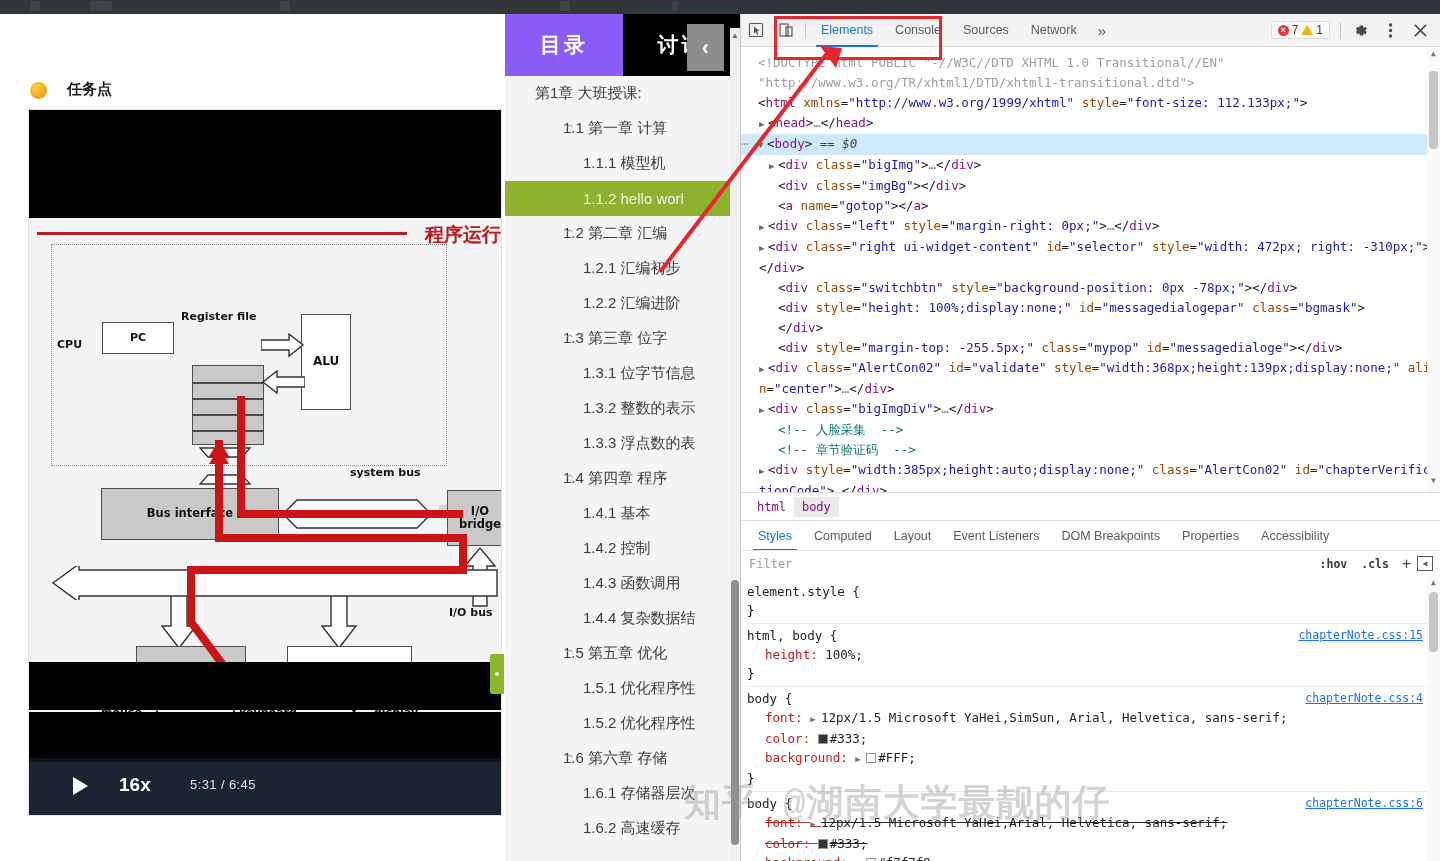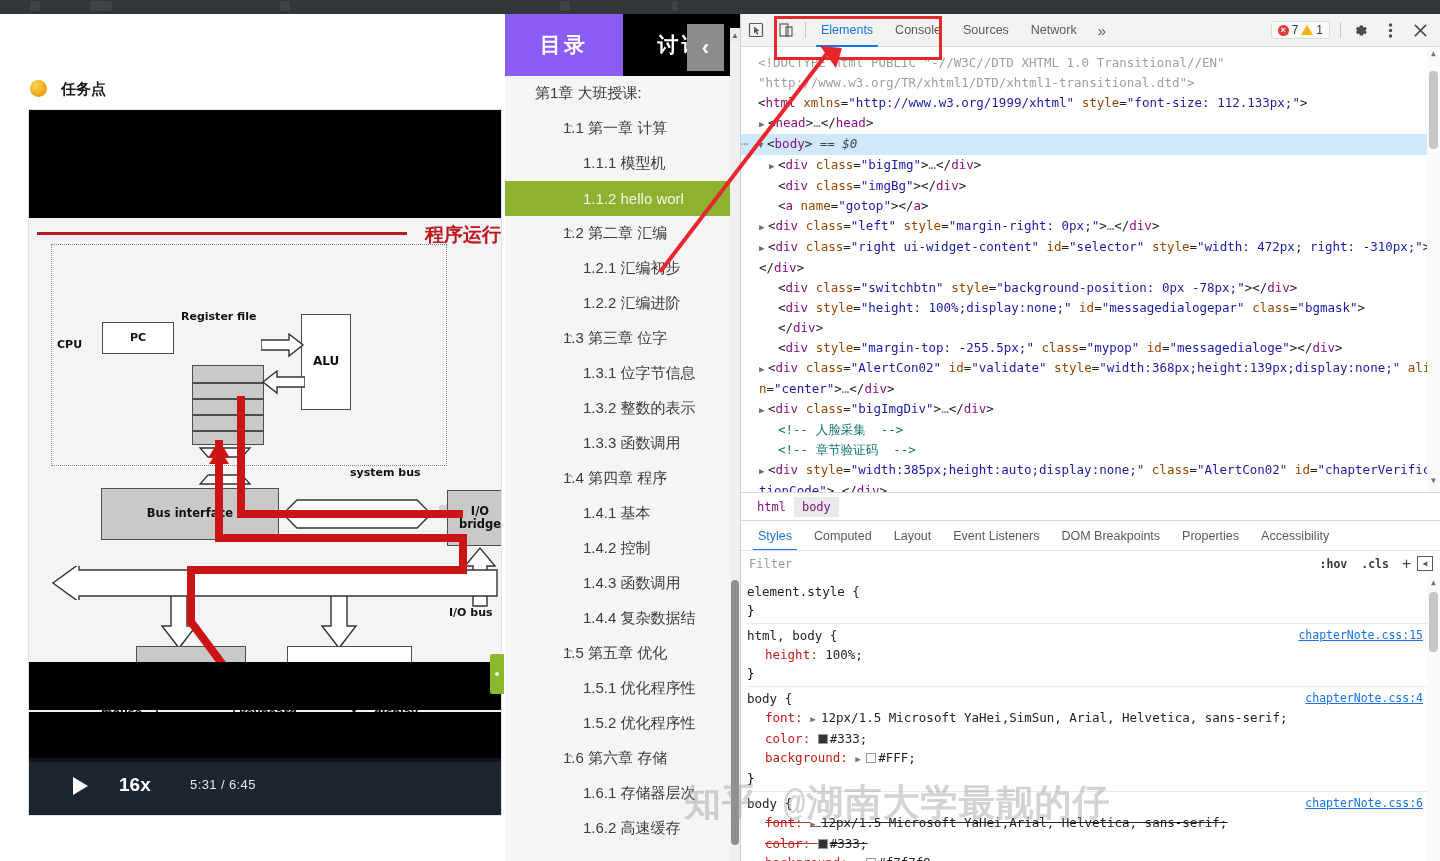--- a/index.html
+++ b/index.html
@@ -20,21 +20,21 @@
     background: #4c5053; border-radius: 2px; opacity: .55;
   }
 
   
   .course-pane {
     position: absolute; left: 0; top: 14px; width: 505px; height: 847px;
     background: #ffffff; overflow: hidden;
   }
   .task-point {
     position: absolute; left: 30px; top: 66px;
-    display: flex; align-items: flex-start; gap: 14px;
+    display: flex; align-items: flex-end; gap: 20px;
     font-size: 15px; font-weight: bold; color: #1a1a1a;
   }
   .task-dot {
     width: 17px; height: 17px; border-radius: 50%;
     background: radial-gradient(circle at 35% 30%, #ffd14d 0%, #f0a91c 60%, #dd9908 100%);
   }
 
   .player {
     position: absolute; left: 29px; top: 96px; width: 472px; height: 705px;
     background: #000; overflow: hidden;
@@ -411,21 +411,21 @@
           <span class="toc-caret">⌃</span>
           <span>1.3 第三章 位字</span>
         </div>
         <div class="toc-item lvl3">
           <span>1.3.1 位字节信息</span>
         </div>
         <div class="toc-item lvl3">
           <span>1.3.2 整数的表示</span>
         </div>
         <div class="toc-item lvl3">
-          <span>1.3.3 函数调用</span>
+          <span>1.3.3 浮点数的表</span>
         </div>
         <div class="toc-item lvl2">
           <span class="toc-caret">⌃</span>
           <span>1.4 第四章 程序</span>
         </div>
         <div class="toc-item lvl3">
           <span>1.4.1 基本</span>
         </div>
         <div class="toc-item lvl3">
           <span>1.4.2 控制</span>

